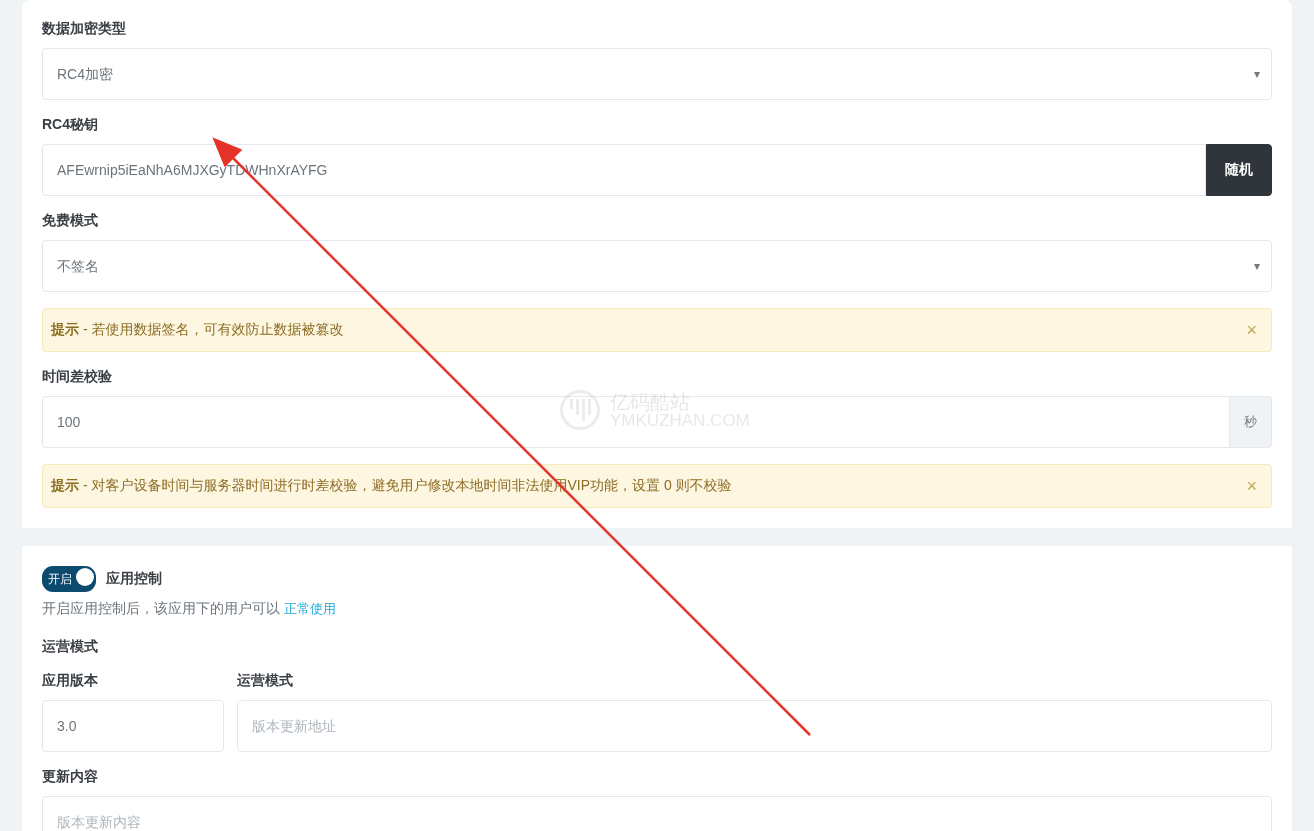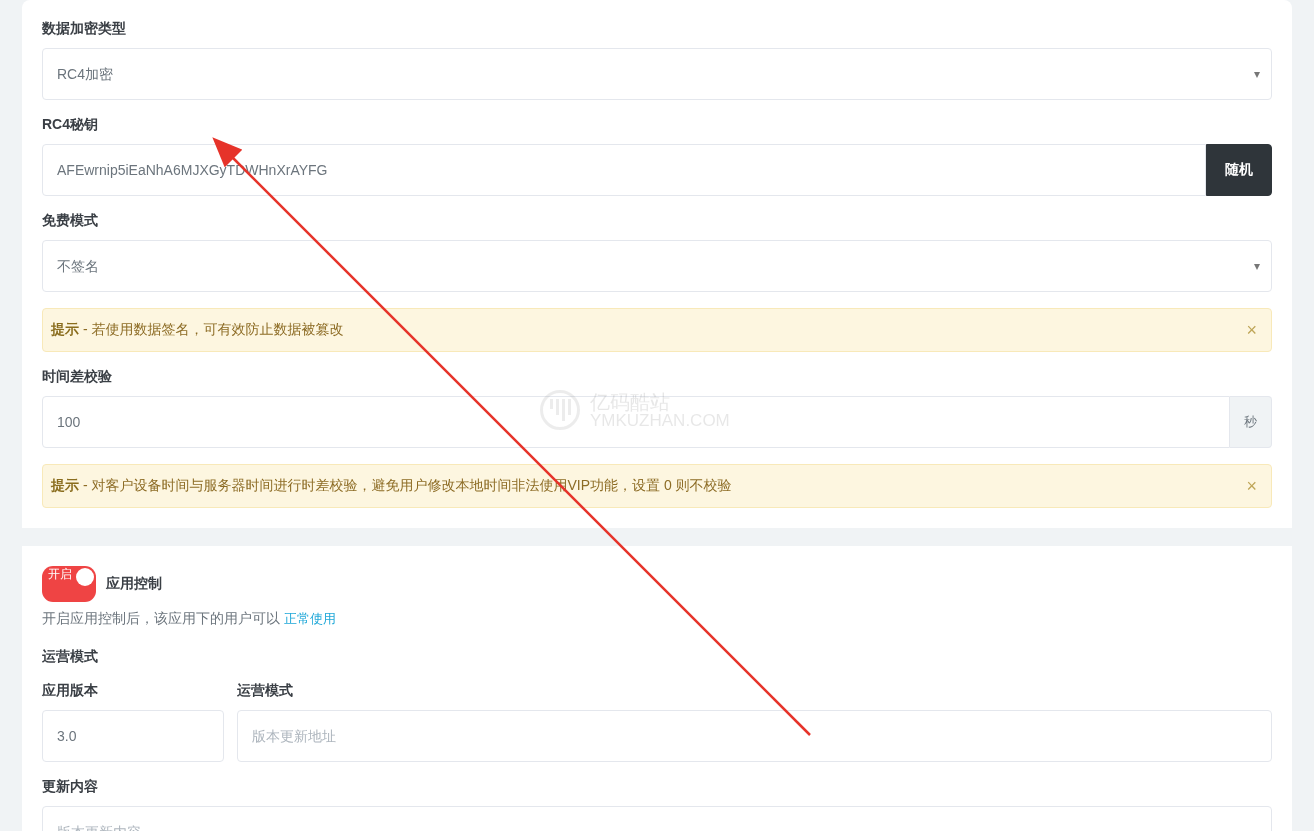--- a/index.html
+++ b/index.html
@@ -109,26 +109,27 @@
   border: none;
 }
 .toggle-row {
   display: flex;
   align-items: center;
   gap: 10px;
   margin-bottom: 8px;
 }
 .toggle {
   width: 54px;
-  height: 36px;
-  background: #ef4444;
+  height: 26px;
+  background: #0c4a6e;
   border-radius: 11px;
   position: relative;
   cursor: pointer;
   display: inline-flex;
+  align-items: center;
 }
 .toggle .label {
   color: #fff;
   font-size: 12px;
   margin-left: 6px;
 }
 .toggle .knob {
   width: 18px;
   height: 18px;
   background: #fff;
@@ -152,21 +153,21 @@
   font-size: 13px;
 }
 .row2 {
   display: flex;
   gap: 13px;
 }
 .col-sm { width: 182px; }
 .col-lg { flex: 1; }
 .watermark {
   position: absolute;
-  left: 540px;
+  left: 560px;
   top: 390px;
   opacity: 0.15;
   display: flex;
   align-items: center;
   gap: 10px;
   pointer-events: none;
 }
 .watermark .circle {
   width: 40px;
   height: 40px;

